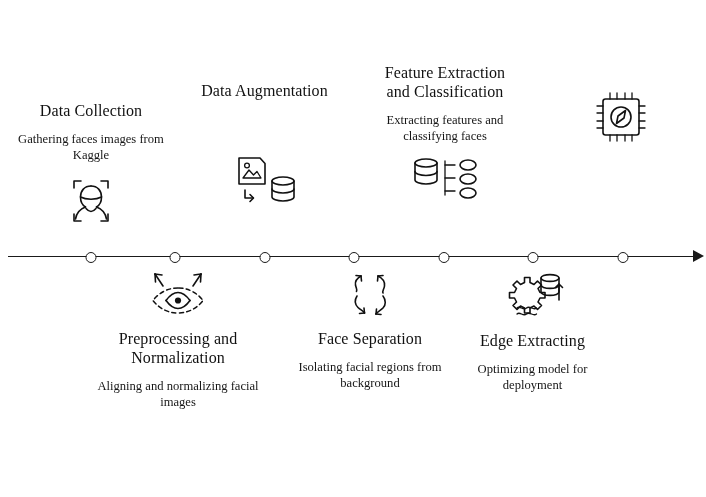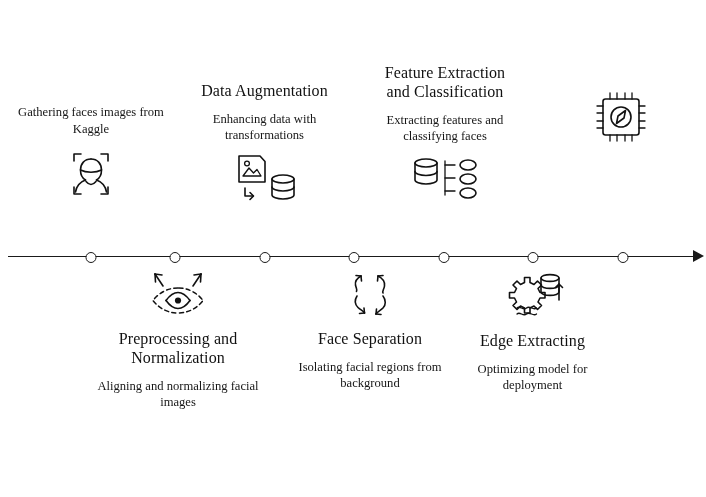--- a/index.html
+++ b/index.html
@@ -99,20 +99,21 @@
 
   <div class="node-dot" style="left:91px;"></div>
   <div class="node-dot" style="left:175px;"></div>
   <div class="node-dot" style="left:265px;"></div>
   <div class="node-dot" style="left:354px;"></div>
   <div class="node-dot" style="left:444px;"></div>
   <div class="node-dot" style="left:533px;"></div>
   <div class="node-dot" style="left:623px;"></div>
 
   <div class="step above" style="left:10px; top:98px; width:162px;">
+    <p class="step-title">Data Collection</p>
     <p class="step-desc">Gathering faces images from Kaggle</p>
     <span class="icon-wrap">
       <svg width="62" height="58" viewBox="0 0 62 58">
         <path class="ln" d="M14 16 L14 9 L21 9"></path>
         <path class="ln" d="M48 16 L48 9 L41 9"></path>
         <path class="ln" d="M14 42 L14 49 L21 49"></path>
         <path class="ln" d="M48 42 L48 49 L41 49"></path>
         <path class="ln" d="M31 14 c-6.5 0 -10.5 4.6 -10.5 11 c0 5 2.2 8.4 5 10"></path>
         <path class="ln" d="M31 14 c6.5 0 10.5 4.6 10.5 11 c0 5 -2.2 8.4 -5 10"></path>
         <path class="ln" d="M20.5 25 c3 1.6 7.2 2.2 10.5 2.2 c3.3 0 7.5 -0.6 10.5 -2.2"></path>
@@ -135,23 +136,22 @@
         <path class="ln-dash" d="M43 24 c-14 0 -22 8.5 -25 12.5 c3 4 11 12.5 25 12.5 c14 0 22 -8.5 25 -12.5 c-3 -4 -11 -12.5 -25 -12.5 z"></path>
         <path class="ln" d="M31 36.5 c4 -5.5 8 -8 12 -8 c4 0 8 2.5 12 8"></path>
         <path class="ln" d="M31 36.5 c4 5.5 8 8 12 8 c4 0 8 -2.5 12 -8"></path>
         <circle class="fl" cx="43" cy="36.5" r="3.1"></circle>
       </svg>
     </span>
     <p class="step-title">Preprocessing  and Normalization</p>
     <p class="step-desc">Aligning and normalizing facial images</p>
   </div>
 
-  <div class="step above" style="left:182px; top:78px; width:165px;">
+  <div class="step above" style="left:182px; top:78px; width:165px;gap:41px;">
     <p class="step-title">Data Augmentation</p>
-    <p class="step-desc">Enhancing data with transformations</p>
     <span class="icon-wrap">
       <svg width="80" height="56" viewBox="0 0 80 56">
         <path class="ln" d="M14 4 L35 4 L40 9.5 L40 30 L14 30 Z"></path>
         <path class="ln-thin" d="M18 24 L24 16 L28.5 21 L32 17.5 L36 24 Z"></path>
         <circle class="ln-thin" cx="22" cy="11.5" r="2.4"></circle>
         <path class="ln" d="M20 36 L20 44 L28 44"></path>
         <path class="ln" d="M25 40.5 L28.5 44 L25 47.5"></path>
         <ellipse class="ln" cx="58" cy="27" rx="11" ry="4"></ellipse>
         <path class="ln" d="M47 27 L47 43 c0 2.2 5 4 11 4 c6 0 11 -1.8 11 -4 L69 27"></path>
         <path class="ln" d="M47 35 c0 2.2 5 4 11 4 c6 0 11 -1.8 11 -4"></path>

